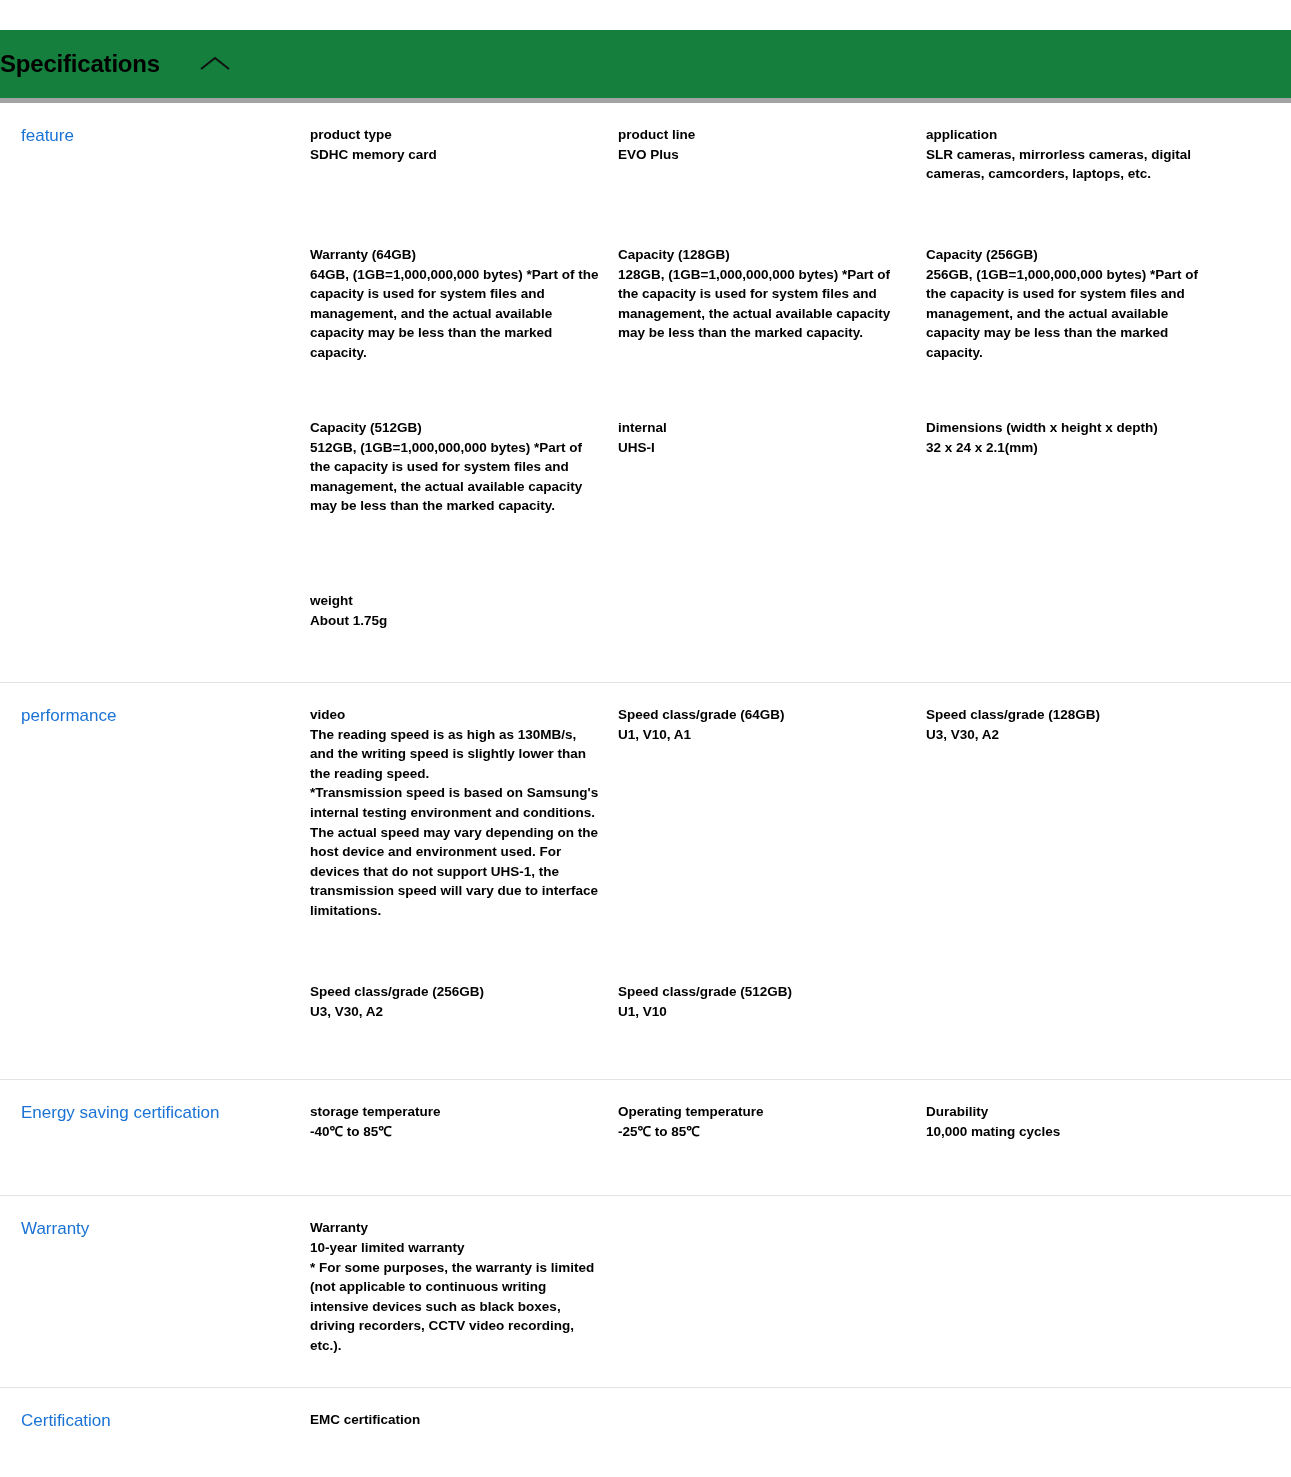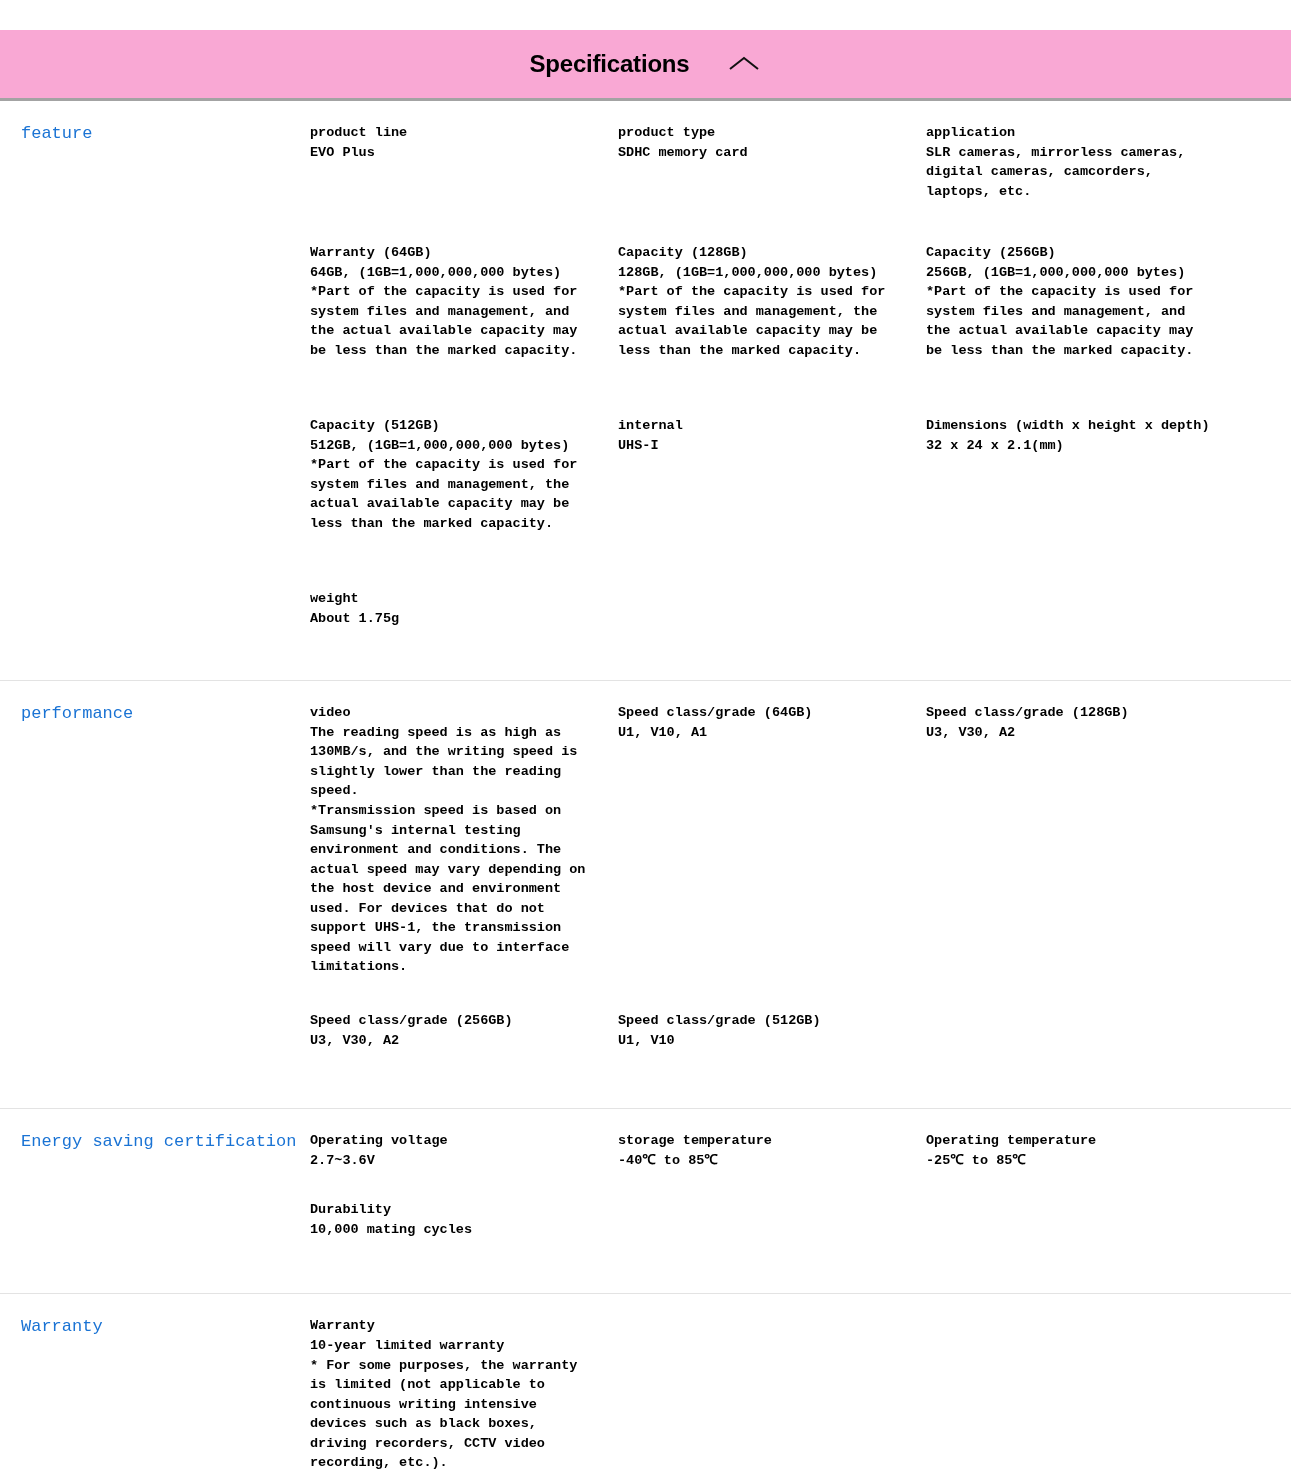--- a/index.html
+++ b/index.html
@@ -16,25 +16,25 @@
   }
   .page {
     position: relative;
     width: 1291px;
     overflow: hidden;
   }
   
   .spec-header {
     position: relative;
     height: 68px;
-    background: #f9a8d4;
-    border-bottom: 3px solid #a3a3a3;
+    background: #15803d;
+    border-bottom: 5px solid #a3a3a3;
     display: flex;
     align-items: center;
-    justify-content: center;
+    justify-content: flex-start;
     margin-top: 30px;
   }
   .spec-header .title {
     font-size: 24px;
     font-weight: 700;
     color: #000000;
     letter-spacing: -0.2px;
   }
   .chev {
     margin-left: 38px;
@@ -48,21 +48,20 @@
   .chev svg { display: block; }
 
   
   .spec-table {
     width: 1291px;
   }
   .spec-row {
     display: flex;
     border-bottom: 1px solid #e3e3e3;
     padding: 22px 0 24px 0;
-    font-family: Liberation Mono, monospace;
   }
   .spec-row:last-child { border-bottom: none; }
 
   .cat-cell {
     width: 310px;
     flex: 0 0 310px;
     padding-left: 21px;
     box-sizing: border-box;
   }
   .cat-label {
@@ -123,26 +122,26 @@
   </div>
 
   <div class="spec-table">
 
     <div class="spec-row row-feature">
       <div class="cat-cell">
         <div class="cat-label">feature</div>
       </div>
       <div class="items-cell">
         <div class="item r1">
+          <div class="item-title">product type</div>
+          <div class="item-value">SDHC memory card</div>
+        </div>
+        <div class="item r1">
           <div class="item-title">product line</div>
           <div class="item-value">EVO Plus</div>
-        </div>
-        <div class="item r1">
-          <div class="item-title">product type</div>
-          <div class="item-value">SDHC memory card</div>
         </div>
         <div class="item r1">
           <div class="item-title">application</div>
           <div class="item-value">SLR cameras, mirrorless cameras, digital cameras, camcorders, laptops, etc.</div>
         </div>
 
         <div class="item r2">
           <div class="item-title">Warranty (64GB)</div>
           <div class="item-value">64GB, (1GB=1,000,000,000 bytes) *Part of the capacity is used for system files and management, and the actual available capacity may be less than the marked capacity.</div>
         </div>
@@ -203,24 +202,20 @@
         </div>
       </div>
     </div>
 
     <div class="spec-row row-energy">
       <div class="cat-cell">
         <div class="cat-label">Energy saving certification</div>
       </div>
       <div class="items-cell">
         <div class="item">
-          <div class="item-title">Operating voltage</div>
-          <div class="item-value">2.7~3.6V</div>
-        </div>
-        <div class="item">
           <div class="item-title">storage temperature</div>
           <div class="item-value">-40℃ to 85℃</div>
         </div>
         <div class="item">
           <div class="item-title">Operating temperature</div>
           <div class="item-value">-25℃ to 85℃</div>
         </div>
         <div class="item">
           <div class="item-title">Durability</div>
           <div class="item-value">10,000 mating cycles</div>

